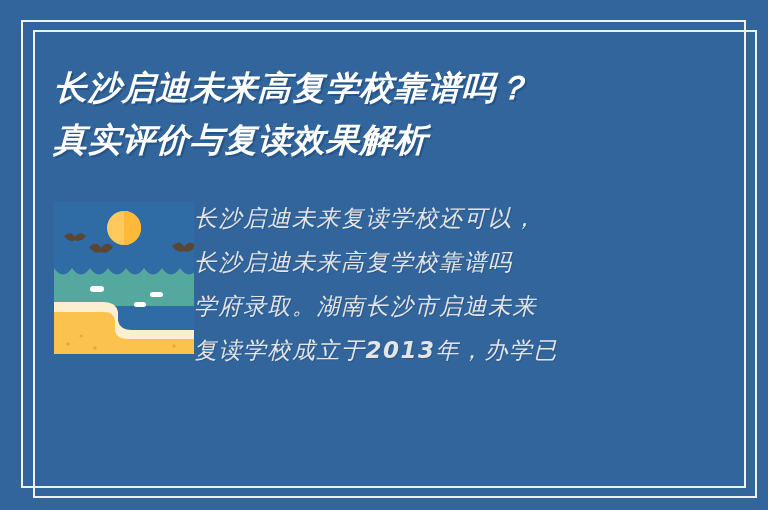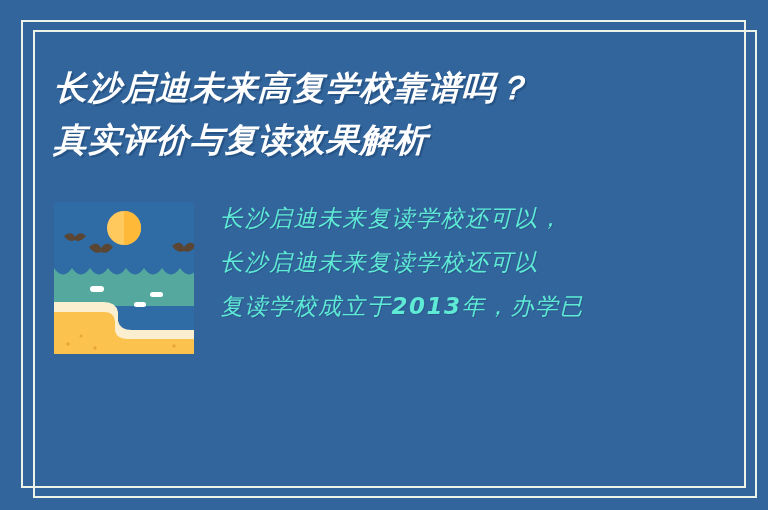--- a/index.html
+++ b/index.html
@@ -81,23 +81,22 @@
     height: 152px;
     flex: 0 0 auto;
     margin-top: 6px;
     overflow: hidden;
     background: #2f6ba5;
   }
   .illus svg { display:block; width:140px; height:152px; }
 
   
   .article {
-    margin-left: 26px;
     flex: 1 1 auto;
-    color: #5eead4;
+    color: #e5e5e5;
     font-family: "DejaVu Sans", "Liberation Sans", sans-serif;
     font-size: 23px;
     font-style: italic;
     line-height: 44px;
     letter-spacing: 1.5px;
     overflow: hidden;
     height: 262px;
     text-shadow: 1px 1px 0 rgba(25,60,100,0.30);
   }
   .article .ln { white-space: nowrap; }
@@ -142,18 +141,19 @@
         <path d="M0 110 L50 110 q10 0 11 9 l0 10 q2 8 13 8 L140 137 L140 152 L0 152 z" fill="#fbc34d"></path>
         <circle cx="14" cy="142" r="1.8" fill="#e8a63a"></circle>
         <circle cx="27" cy="134" r="1.6" fill="#e8a63a"></circle>
         <circle cx="41" cy="146" r="1.7" fill="#e8a63a"></circle>
         <circle cx="120" cy="144" r="1.7" fill="#e8a63a"></circle>
       </svg>
     </div>
 
     <div class="article">
       <div class="ln">长沙启迪未来复读学校还可以，</div>
-      <div class="ln">长沙启迪未来复读学校还可以</div>
+      <div class="ln">长沙启迪未来高复学校靠谱吗</div>
+      <div class="ln">学府录取。湖南长沙市启迪未来</div>
       <div class="ln"><span>复读学校成立于</span><span class="num">2013</span><span>年，办学已</span></div>
     </div>
 
   </div>
 </div>
 
 </body></html>

